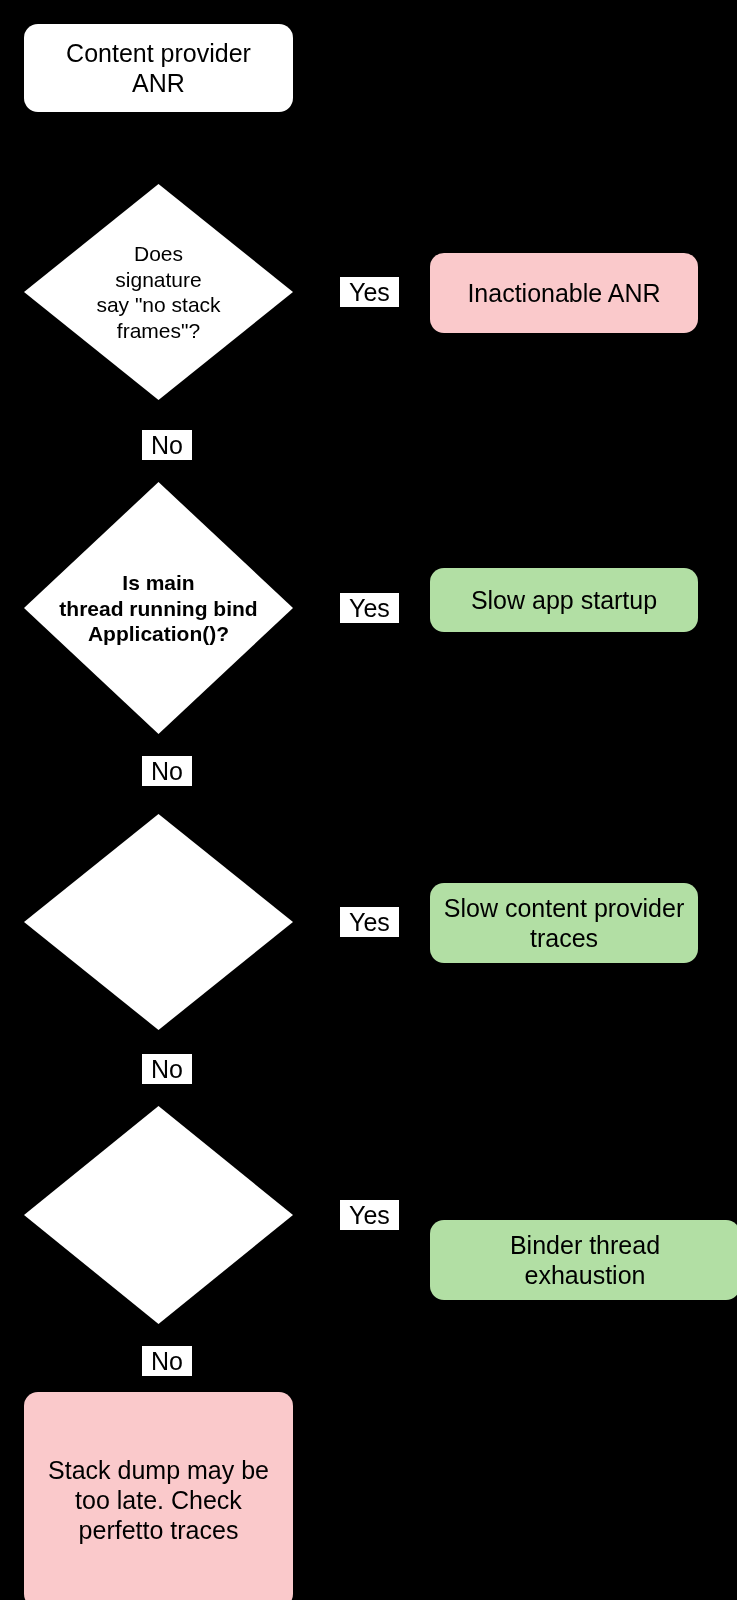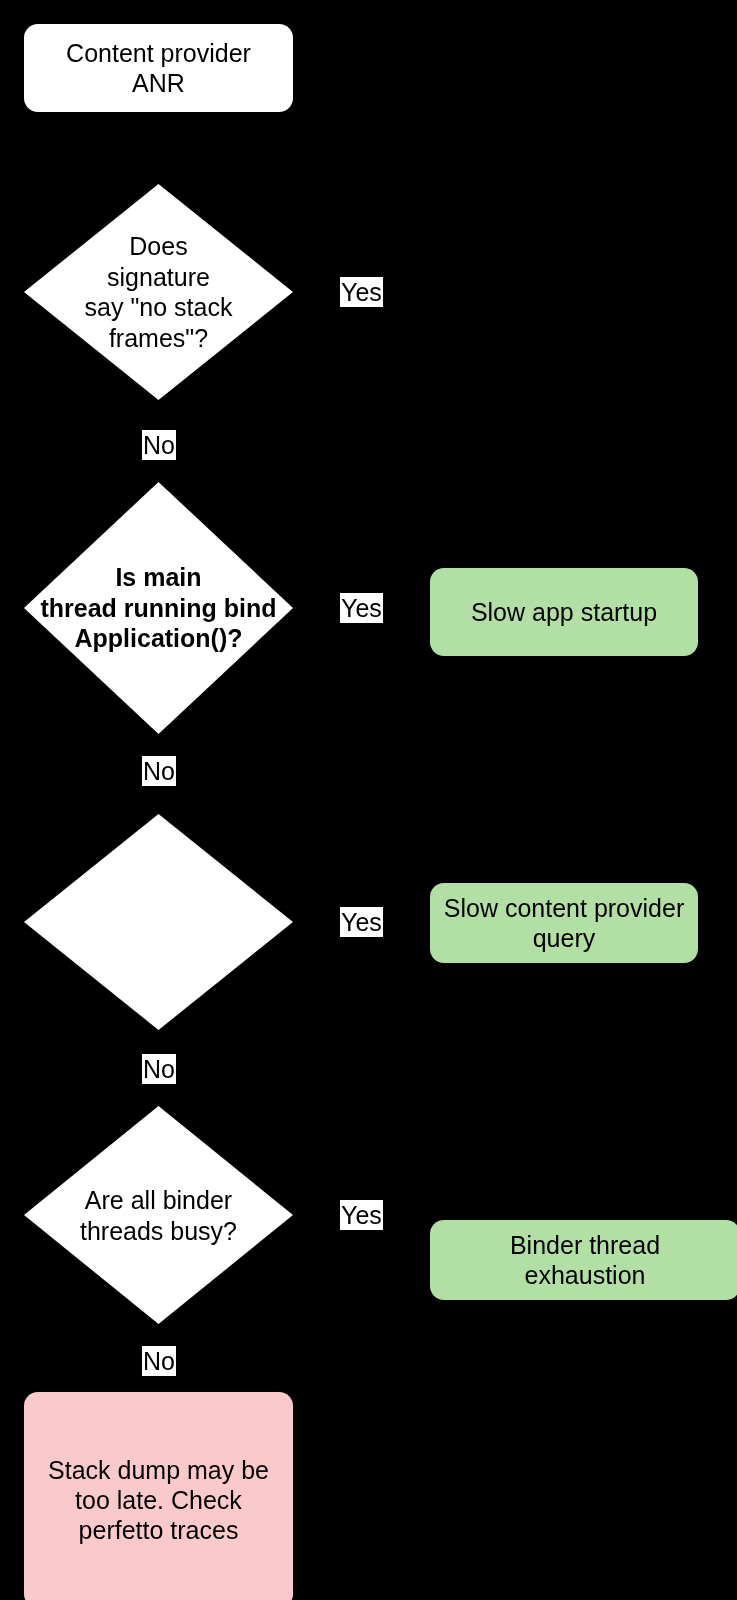--- a/index.html
+++ b/index.html
@@ -58,35 +58,35 @@
     background: #ffffff;
     clip-path: polygon(50% 0%, 100% 50%, 50% 100%, 0% 50%);
   }
   .diamond-label {
     position: absolute;
     left: 50%;
     top: 50%;
     transform: translate(-50%, -50%);
     width: 250px;
     text-align: center;
-    font-size: 25px;
+    font-size: 21px;
     line-height: 1.22;
     color: #000000;
     white-space: pre-line;
     pointer-events: none;
   }
 
   
   .edge-label {
     position: absolute;
     background: #ffffff;
     color: #000000;
     font-size: 25px;
     line-height: 1.2;
-    padding: 0 1px;
+    padding: 0 9px;
     white-space: nowrap;
   }
 
   
   .connector {
     position: absolute;
     background: #000000;
   }
 
   .multiline { white-space: pre-line; }
@@ -105,56 +105,55 @@
     <div class="diamond-shape"></div>
     <div class="diamond-label">Does
 signature
 say "no stack
 frames"?</div>
   </div>
 
   <div class="connector" style="left:293px; top:291px; width:137px; height:2px;"></div>
   <div class="edge-label" style="left:340px; top:277px;">Yes</div>
 
+  <div class="node rounded-box box-pink" style="left:430px; top:253px; width:268px; height:80px;">Inactionable ANR</div>
 
   <div class="connector" style="left:157px; top:400px; width:2px; height:82px;"></div>
   <div class="edge-label" style="left:142px; top:430px;">No</div>
 
   <div class="diamond-wrap" style="left:24px; top:482px; width:269px; height:252px;font-weight:bold;">
     <div class="diamond-shape"></div>
     <div class="diamond-label">Is main
 thread running bind
 Application()?</div>
   </div>
 
   <div class="connector" style="left:293px; top:607px; width:137px; height:2px;"></div>
   <div class="edge-label" style="left:340px; top:593px;">Yes</div>
 
-  <div class="node rounded-box box-green" style="left:430px; top:568px; width:268px; height:88px;">Slow app startup</div>
+  <div class="node rounded-box box-green" style="left:430px; top:568px; width:268px; height:64px;">Slow app startup</div>
 
   <div class="connector" style="left:157px; top:734px; width:2px; height:80px;"></div>
   <div class="edge-label" style="left:142px; top:756px;">No</div>
 
   <div class="diamond-wrap" style="left:24px; top:814px; width:269px; height:216px;">
     <div class="diamond-shape"></div>
   </div>
 
   <div class="connector" style="left:293px; top:921px; width:137px; height:2px;"></div>
   <div class="edge-label" style="left:340px; top:907px;">Yes</div>
 
   <div class="node rounded-box box-green multiline" style="left:430px; top:883px; width:268px; height:80px;">Slow content provider
-query</div>
+traces</div>
 
   <div class="connector" style="left:157px; top:1030px; width:2px; height:80px;"></div>
   <div class="edge-label" style="left:142px; top:1054px;">No</div>
 
   <div class="diamond-wrap" style="left:24px; top:1106px; width:269px; height:218px;">
     <div class="diamond-shape"></div>
-    <div class="diamond-label">Are all binder
-threads busy?</div>
   </div>
 
   <div class="connector" style="left:293px; top:1214px; width:137px; height:2px;"></div>
   <div class="edge-label" style="left:340px; top:1200px;">Yes</div>
 
   <div class="node rounded-box box-green multiline" style="left:430px; top:1220px; width:310px; height:80px;">Binder thread
 exhaustion</div>
 
   <div class="connector" style="left:157px; top:1324px; width:2px; height:68px;"></div>
   <div class="edge-label" style="left:142px; top:1346px;">No</div>

